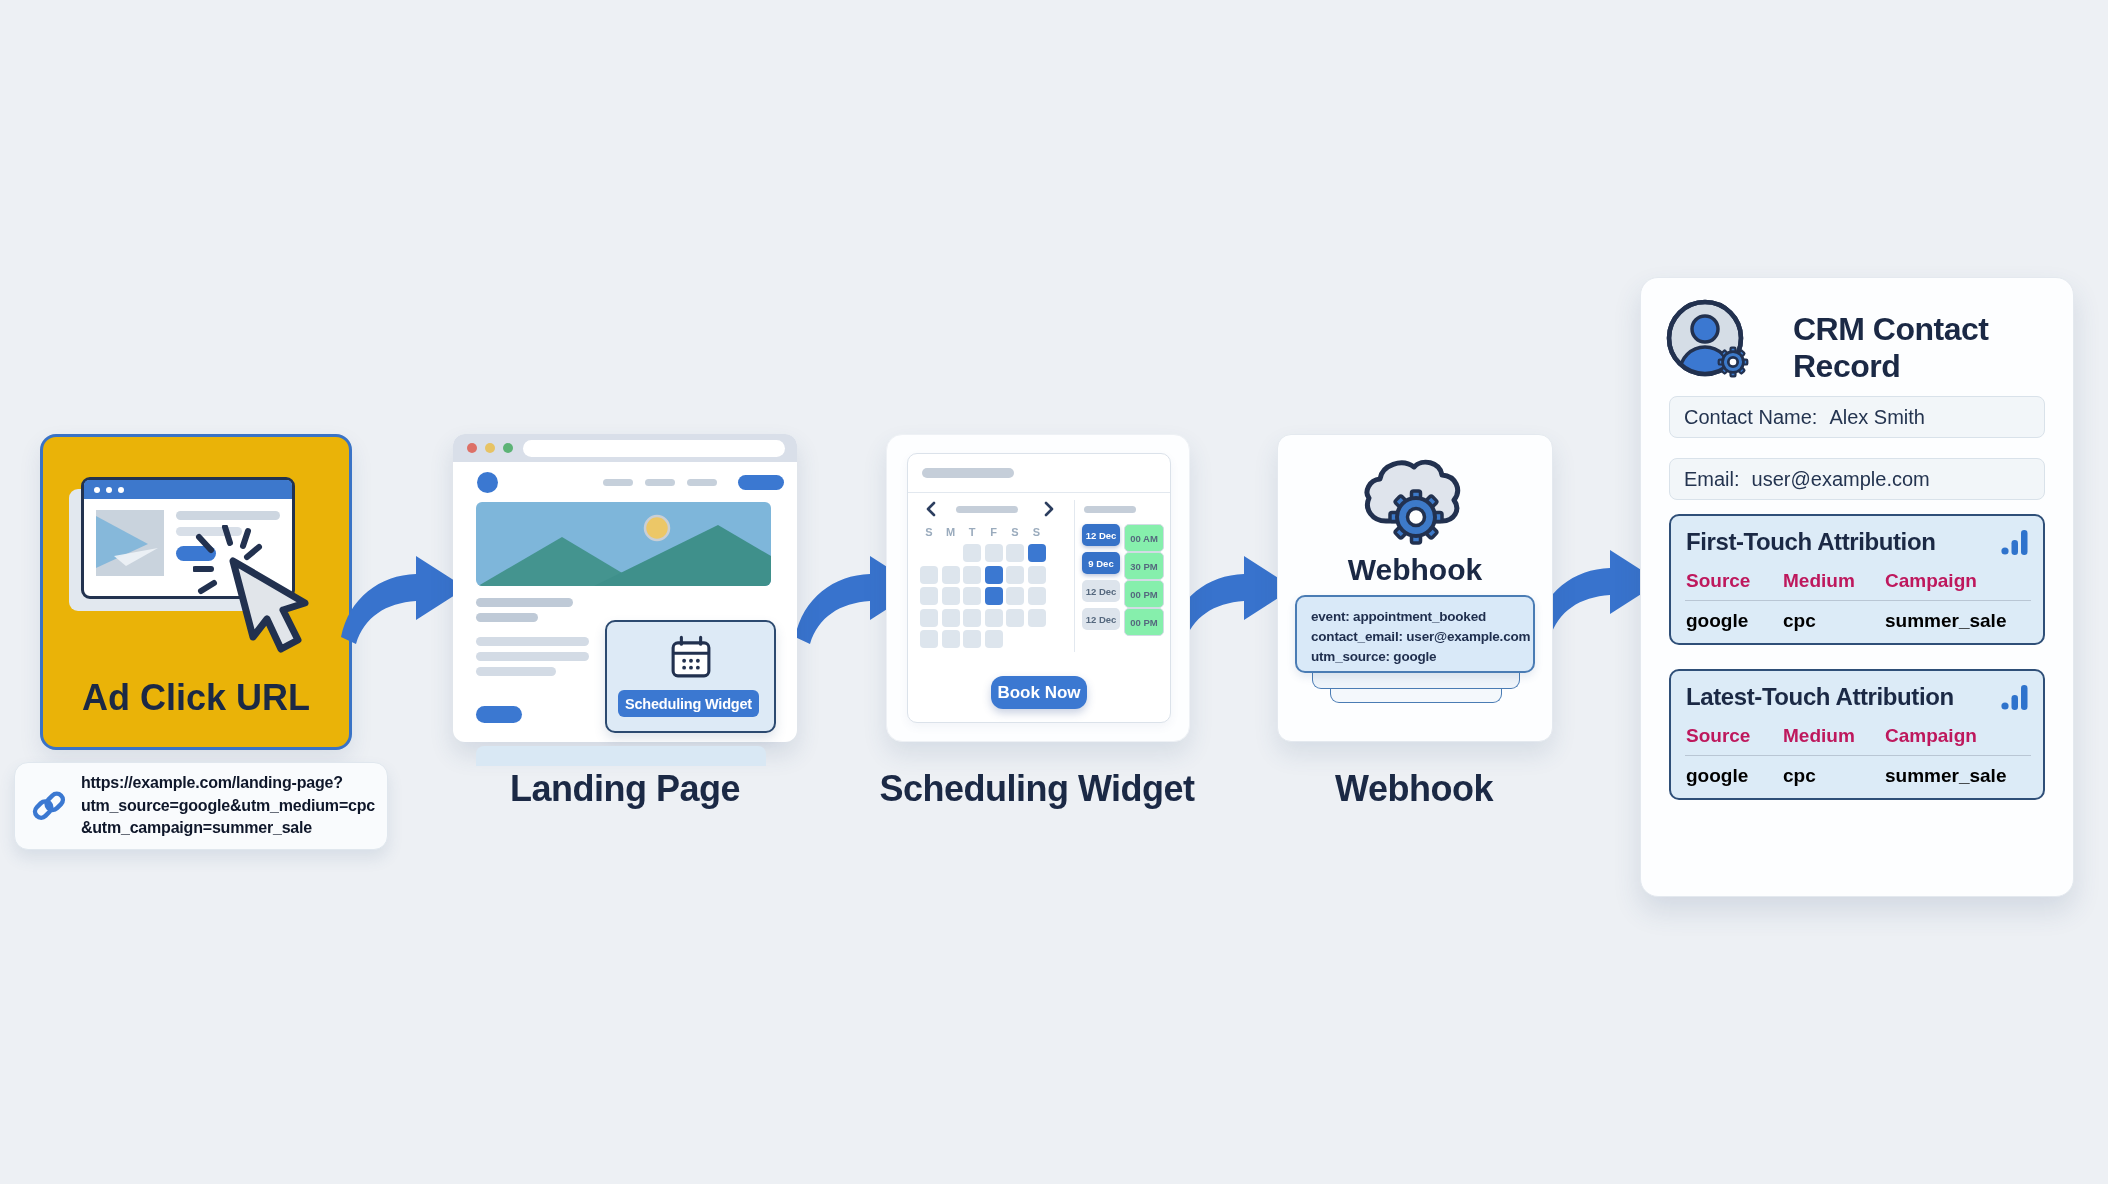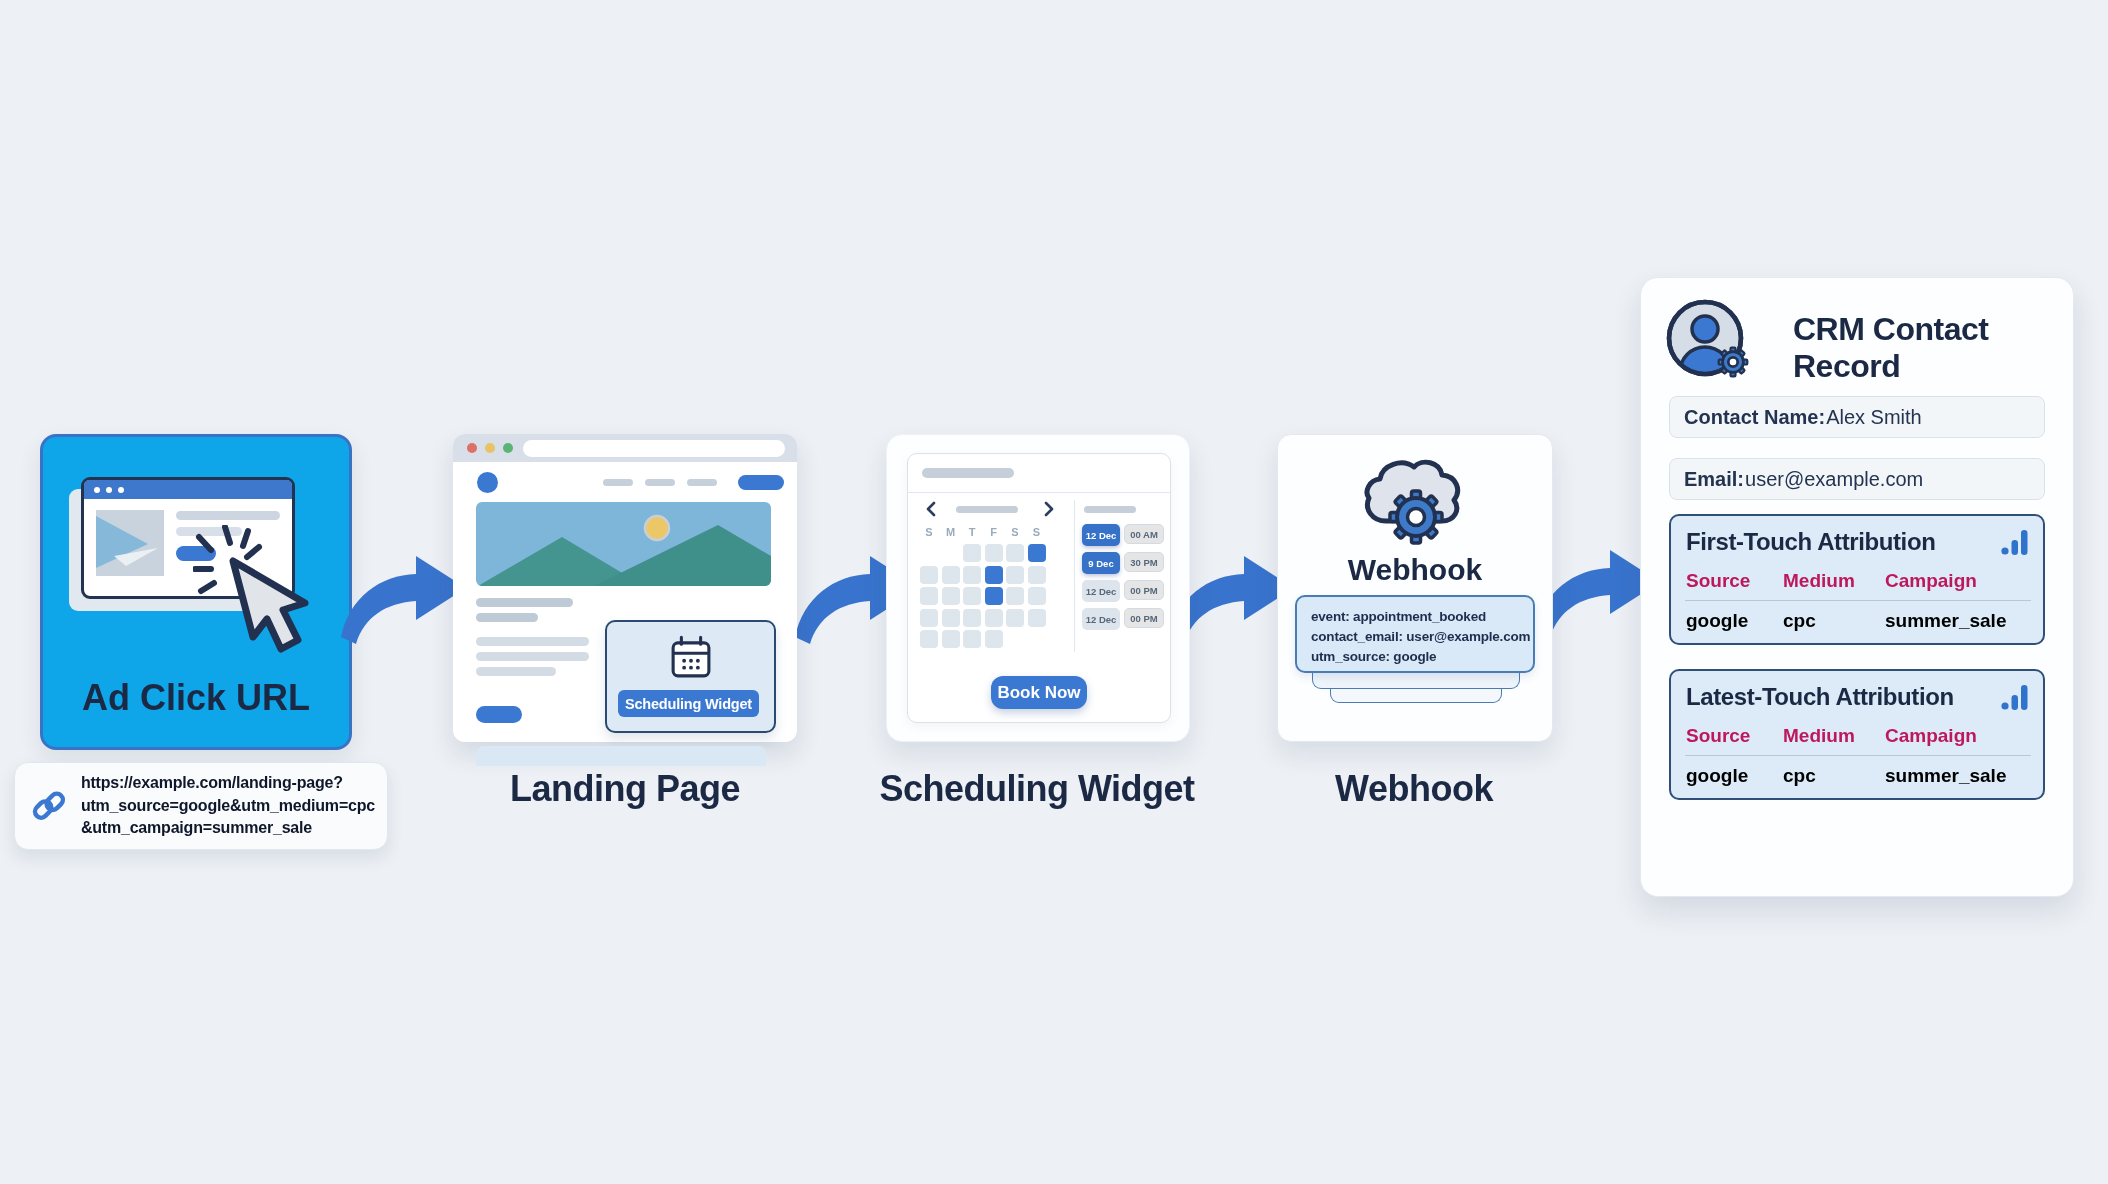--- a/index.html
+++ b/index.html
@@ -1,21 +1,21 @@
 <!DOCTYPE html>
 <html><head>
 <meta charset="utf-8">
 <style>
   html,body{margin:0;padding:0;background:#edf0f4;}
   .canvas{position:relative;width:2108px;height:1184px;background:#edf0f4;overflow:hidden;
           font-family:"Liberation Sans",sans-serif;color:#1d2b4a;}
   .stage-label{position:absolute;text-align:center;font-size:36px;font-weight:700;color:#1b2945;letter-spacing:-0.5px;}
 
   
-  .adbox{position:absolute;left:40px;top:434px;width:306px;height:310px;background:#0ea5e9;
+  .adbox{position:absolute;left:40px;top:434px;width:306px;height:310px;background:#eab308;
          border:3px solid #3a73c6;border-radius:16px;box-shadow:0 10px 22px rgba(40,70,120,.10);}
   .mini-browser{position:absolute;left:38px;top:40px;width:208px;height:116px;background:#fff;
          border:3px solid #22324f;border-radius:9px;box-shadow:-12px 12px 0 #e2e8ef;}
   .mb-bar{height:19px;background:#3d78cc;border-radius:5px 5px 0 0;display:flex;align-items:center;gap:6px;padding-left:10px;}
   .mb-dot{width:6px;height:6px;border-radius:50%;background:#fff;}
   .mb-body{position:relative;height:calc(100% - 19px);}
   .mb-img{position:absolute;left:12px;top:11px;width:68px;height:66px;background:#c9d3dd;overflow:hidden;}
   .mb-line{position:absolute;height:9px;border-radius:5px;background:#cdd6e0;}
   .mb-pill{position:absolute;width:40px;height:15px;border-radius:8px;background:#3b78d1;}
   .cursor-svg{position:absolute;left:150px;top:88px;}
@@ -61,21 +61,21 @@
   .calgrid{position:absolute;left:12px;top:90px;display:grid;grid-template-columns:repeat(6,18px);grid-auto-rows:18px;gap:3.5px;}
   .cal-cell{border-radius:4px;background:#dde5ed;}
   .cal-cell.sel{background:#3b78d1;}
   .cal-cell.empty{background:transparent;}
   .vdiv{position:absolute;left:166px;top:46px;width:1px;height:152px;background:#e2e8ef;}
   .slot-pill-hdr{position:absolute;left:176px;top:52px;width:52px;height:7px;border-radius:4px;background:#c5ced9;}
   .slotrow{position:absolute;left:174px;display:flex;gap:4px;}
   .slot-date{width:38px;height:22px;border-radius:5px;background:#dde4ec;color:#55687e;font-size:9.5px;font-weight:700;
              display:flex;align-items:center;justify-content:center;}
   .slot-date.sel{background:#3672c8;color:#fff;box-shadow:0 2px 4px rgba(40,70,140,.3);}
-  .slot-time{width:40px;height:20px;border-radius:5px;background:#e5e5e5;border:1px solid #d2dbe4;color:#55687e;
+  .slot-time{width:40px;height:28px;border-radius:5px;background:#86efac;border:1px solid #d2dbe4;color:#55687e;
              font-size:9.5px;font-weight:700;display:flex;align-items:center;justify-content:center;box-sizing:border-box;}
   .booknow{position:absolute;left:83px;top:222px;width:96px;height:33px;background:#3b78d1;border:none;border-radius:12px;
            color:#fff;font-weight:700;font-size:17px;font-family:inherit;box-shadow:0 4px 8px rgba(40,70,140,.25);}
 
   
   .webhookbox{position:absolute;left:1277px;top:434px;width:274px;height:306px;background:#fdfeff;border-radius:14px;
               border:1px solid #e4e9ef;box-shadow:0 12px 24px rgba(50,80,120,.12);}
   .wh-title{position:absolute;left:0;top:118px;width:100%;text-align:center;font-size:30px;font-weight:700;color:#1b2945;}
   .payload{position:absolute;left:17px;top:160px;width:240px;height:78px;background:#d9e9f8;border:2px solid #4a7cb4;border-radius:10px;
            box-sizing:border-box;padding:10px 0 0 14px;z-index:3;box-shadow:0 4px 8px rgba(50,80,130,.12);}
@@ -83,21 +83,21 @@
   .sheet{position:absolute;border:1.5px solid #4a7cb4;border-radius:0 0 9px 9px;border-top:none;background:#eef4fa;}
   .sheet1{left:34px;top:238px;width:206px;height:15px;z-index:2;}
   .sheet2{left:52px;top:253px;width:170px;height:14px;z-index:1;background:#f4f8fc;}
 
   
   .crmcard{position:absolute;left:1640px;top:277px;width:432px;height:618px;background:#fdfeff;border-radius:18px;
            border:1px solid #e4e9ef;box-shadow:0 14px 28px rgba(50,80,120,.14);}
   .crm-title{position:absolute;left:118px;top:33px;font-size:32px;font-weight:700;color:#1b2945;letter-spacing:-0.5px;margin-left:34px;}
   .crm-field{position:absolute;left:28px;width:376px;height:42px;background:#f2f6f9;border:1.5px solid #d9e2ea;border-radius:8px;
              box-sizing:border-box;display:flex;align-items:center;padding-left:14px;font-size:20px;color:#243450;}
-  .crm-field b{font-weight:700;margin-right:1px;}
+  .crm-field b{font-weight:400;margin-right:12px;}
   .attr-card{position:absolute;left:28px;width:376px;height:131px;background:#dcebf7;border:2px solid #2f4f78;border-radius:10px;box-sizing:border-box;}
   .attr-title{position:absolute;left:15px;top:12px;font-size:24px;font-weight:700;color:#1b2945;letter-spacing:-0.4px;}
   .attr-chart{position:absolute;right:14px;top:12px;}
   .attr-hdr{position:absolute;top:54px;font-size:19px;font-weight:700;color:#be185d;}
   .attr-val{position:absolute;top:94px;font-size:19px;color:#000000;font-weight:bold;}
   .c1{left:15px;} .c2{left:112px;} .c3{left:214px;}
   .attr-hr{position:absolute;left:14px;top:84px;width:346px;height:1px;background:#b9c6d4;}
   .lastbox{position:absolute;left:28px;top:543px;width:376px;height:42px;background:#f6f9fc;border:1.5px solid #dbe3eb;border-radius:8px;
            display:flex;align-items:center;justify-content:center;font-size:17px;font-weight:700;color:#20314f;letter-spacing:-0.4px;}
 </style>

